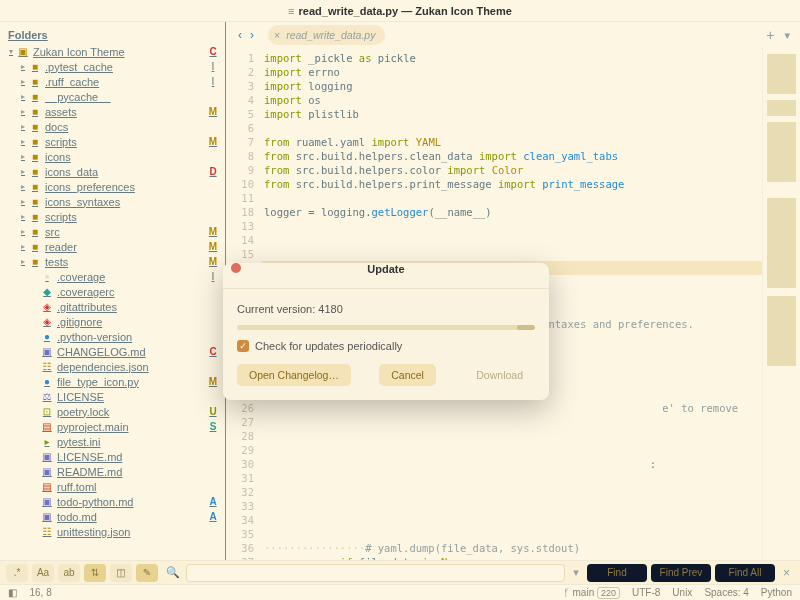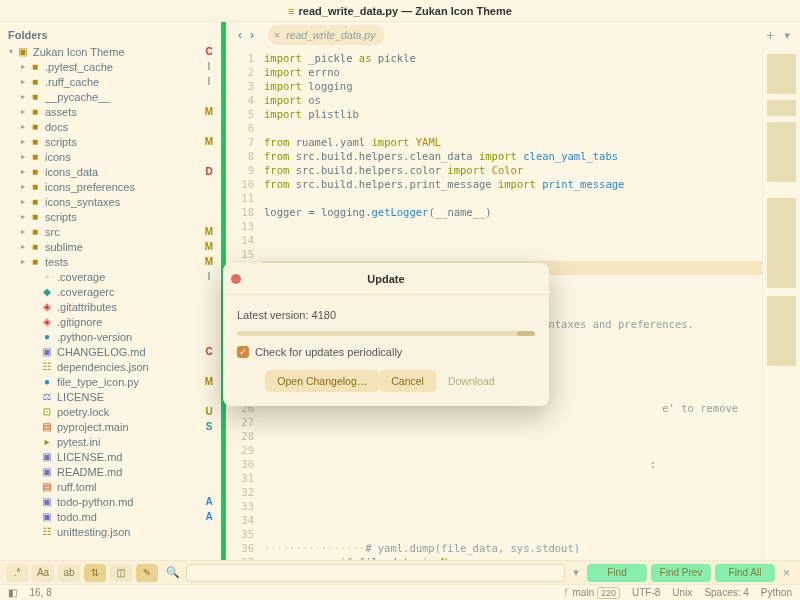--- a/index.html
+++ b/index.html
@@ -12,21 +12,21 @@
     position: relative;
   }
   .titlebar {
     height: 22px; line-height: 22px; text-align: center;
     font-size: 11px; font-weight: 600; color: #333;
     background: #fdf6e3; border-bottom: 1px solid #eee8d5;
   }
   .titlebar .doc-icon { color:#b58900; margin-right:4px;}
   .main { display:flex; height: 538px; }
   
-  .sidebar { width: 226px; background:#fdf6e3; border-right:5px solid #22c55e; padding-top:4px; overflow:hidden;}
+  .sidebar { width: 226px; background:#fdf6e3; border-right:1px solid #22c55e; padding-top:4px; overflow:hidden;text-decoration:underline;}
   .sidebar-header { font-size:11px; font-weight:600; color:#657b83; padding:3px 8px;}
   .tree { padding: 0 4px; }
   .tree-row { display:flex; align-items:center; height:15px; padding:0 2px; font-size:11px; color:#657b83; white-space:nowrap;}
   .tree-row .arrow { width:10px; text-align:center; color:#93a1a1; font-size:8px;}
   .tree-row .ficon { width:14px; text-align:center; margin-right:3px; font-size:10px;}
   .tree-row .label { flex:1; overflow:hidden; text-overflow:ellipsis;}
   .tree-row .status { width:12px; text-align:center; font-size:10px; font-weight:600;}
   .i0{padding-left:2px}.i1{padding-left:14px}.i2{padding-left:26px}
   .st-C{color:#dc322f}.st-M{color:#b58900}.st-D{color:#dc322f}.st-U{color:#859900}.st-S{color:#2aa198}.st-A{color:#268bd2}.st-I{color:#93a1a1}
   .fc-folder{color:#b58900}.fc-folder-o{color:#b58900}.fc-py{color:#268bd2}.fc-md{color:#6c71c4}.fc-json{color:#b58900}.fc-toml{color:#cb4b16}.fc-txt{color:#93a1a1}.fc-git{color:#dc322f}.fc-lock{color:#859900}.fc-cov{color:#2aa198}.fc-lic{color:#6c71c4}.fc-ini{color:#859900}
@@ -47,40 +47,40 @@
   .hl-line{ background:#f5e6bd;}
   .tok-kw{color:#859900}.tok-mod{color:#657b83}.tok-fn{color:#268bd2}.tok-str{color:#2aa198}.tok-cmt{color:#93a1a1}.tok-op{color:#657b83}.tok-cls{color:#b58900}.tok-const{color:#b58900}.tok-dots{color:#d8cfa8}
   .minimap{ width:38px; background:#fdf6e3; border-left:1px solid #f5eeda; position:relative;}
   .minimap .blob{position:absolute; left:4px; right:4px; background:#e8dcb3; border-radius:1px;}
 
   
   .findbar{ position:absolute; left:0; right:0; bottom:16px; height:24px; background:#fbf1d6; display:flex; align-items:center; padding:0 6px; gap:4px; border-top:1px solid #eee8d5;}
   .fb-btn{ width:22px; height:18px; border-radius:4px; background:#f3e8c7; display:flex; align-items:center; justify-content:center; font-size:10px; color:#8a7a45;}
   .fb-btn.active{ background:#e7d28f;}
   .fb-input{ flex:1; height:18px; background:#fdf6e3; border:1px solid #e6dcb8; border-radius:4px; padding:0 6px; font-size:11px; color:#657b83;}
-  .fb-a{ width:60px; height:18px; border-radius:4px; background:#86efac; color:#8a7a45; font-size:10px; display:flex; align-items:center; justify-content:center;}
+  .fb-a{ width:60px; height:18px; border-radius:4px; background:#0f172a; color:#8a7a45; font-size:10px; display:flex; align-items:center; justify-content:center;}
   .fb-close{font-size:12px;color:#93a1a1;padding:0 4px;}
   .fb-drop{width:14px;text-align:center;color:#93a1a1;}
 
   
   .statusbar{ position:absolute; left:0; right:0; bottom:0; height:16px; background:#fdf6e3; border-top:1px solid #eee8d5; display:flex; align-items:center; font-size:10px; color:#8a857a; padding:0 8px; gap:12px;}
   .statusbar .sp{flex:1}
   .statusbar .pill{border:1px solid #cfc6a3; border-radius:3px; padding:0 3px; font-size:9px;}
   .modal{ position:absolute; left:223px; top:263px; width:326px; background:#faf3df; border-radius:8px; box-shadow:0 10px 30px rgba(0,0,0,.25); overflow:hidden; font-size:11px; color:#555;}
-  .modal-head{ height:32px; display:flex; align-items:center; border-bottom:1px solid #ece3c8; position:relative;}
+  .modal-head{ height:26px; display:flex; align-items:flex-start; border-bottom:1px solid #ece3c8; position:relative;}
   .modal-head .dot{ width:10px;height:10px;border-radius:50%; background:#e06c5c; position:absolute; left:8px;}
   .modal-head .title{ flex:1; text-align:center; font-weight:600; color:#333; font-size:11px;}
   .modal-body{ padding:12px 14px 10px;}
   .modal-body .hdr{ font-weight:600; color:#555; margin-bottom:10px;}
   .modal-body .row{ margin:2px 0;}
   .modal .progress{ height:5px; background:#e8dcb3; border-radius:3px; margin:10px 0 10px; position:relative; overflow:hidden;}
   .modal .progress::after{content:""; position:absolute; right:0; top:0; bottom:0; width:18px; background:#cdbf8d; border-radius:3px;}
   .modal .chk{ display:flex; align-items:center; gap:6px; margin:4px 0 12px;}
   .modal .chk .box{ width:12px;height:12px;border-radius:3px;background:#d08b3f;color:#fff;display:flex;align-items:center;justify-content:center;font-size:9px;}
-  .modal .btns{ display:flex; justify-content:center; padding-bottom:4px;}
+  .modal .btns{ display:flex; gap:10px; justify-content:space-between; padding-bottom:4px;}
   .modal .btn{ height:22px; padding:0 12px; border-radius:5px; background:#f3e3b7; color:#8a6b1e; font-size:10.5px; display:flex; align-items:center;}
   .modal .btn.ghost{ background:transparent; color:#b9ac81;}
 </style>
 </head>
 <body>
 
 <div class="titlebar">
   <span class="doc-icon">≡</span><span>read_write_data.py — Zukan Icon Theme</span>
 </div>
 
@@ -162,21 +162,21 @@
         </div>
         <div class="tree-row i1">
           <span class="arrow">▸</span>
           <span class="ficon fc-folder">■</span>
           <span class="label">src</span>
           <span class="status st-M">M</span>
         </div>
         <div class="tree-row i1">
           <span class="arrow">▸</span>
           <span class="ficon fc-folder">■</span>
-          <span class="label">sublime</span>
+          <span class="label">reader</span>
           <span class="status st-M">M</span>
         </div>
         <div class="tree-row i1">
           <span class="arrow">▸</span>
           <span class="ficon fc-folder">■</span>
           <span class="label">tests</span>
           <span class="status st-M">M</span>
         </div>
         <div class="tree-row i2">
           <span class="arrow"></span>
@@ -381,21 +381,21 @@
   <span>Spaces: 4</span>
   <span>Python</span>
 </div>
 
 <div class="modal">
   <div class="modal-head">
     <div class="dot"></div>
     <div class="title">Update</div>
   </div>
   <div class="modal-body">
-    <div class="row">Latest version: 4180</div>
+    <div class="row">Current version: 4180</div>
     <div class="progress"></div>
     <label class="chk">
       <span class="box">✓</span>
       <span>Check for updates periodically</span>
     </label>
     <div class="btns">
       <div class="btn">Open Changelog…</div>
       <div class="btn">Cancel</div>
       <div class="btn ghost">Download</div>
     </div>

